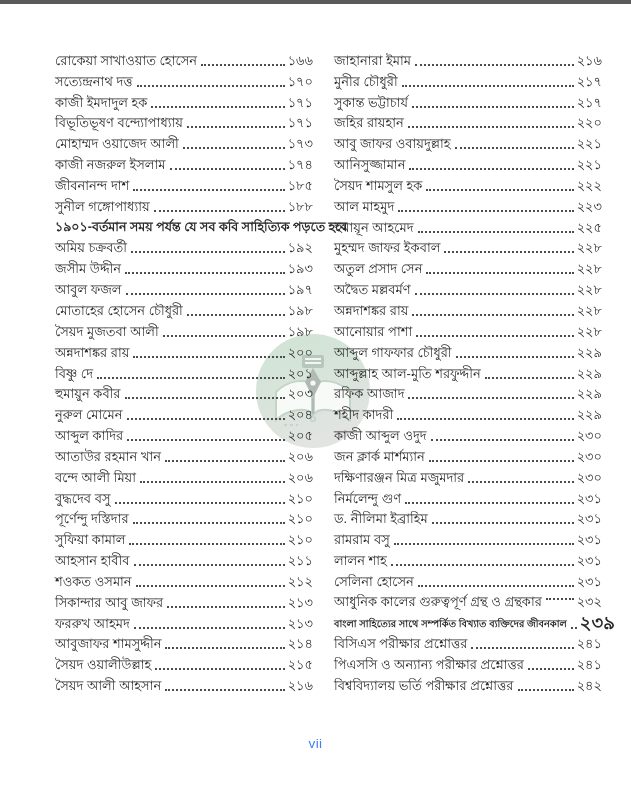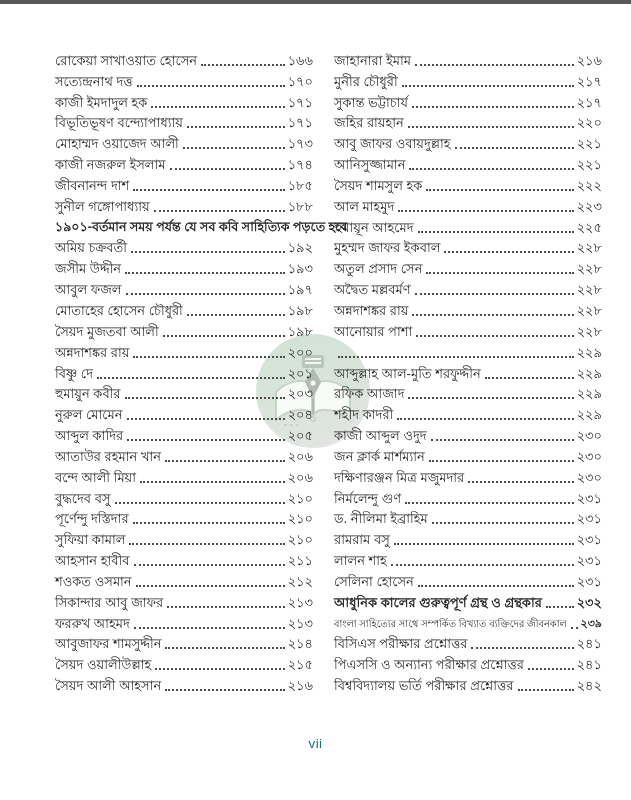--- a/index.html
+++ b/index.html
@@ -11,25 +11,25 @@
   .content{position:absolute;left:55px;top:49px;width:547px;display:flex;gap:21px;}
   .col{display:flex;flex-direction:column;}
   .col-left{width:258px;}
   .col-right{width:268px;}
   .row{display:flex;align-items:flex-end;height:20.85px;font-size:13px;line-height:19px;white-space:nowrap;}
   .row .label{flex:0 0 auto;overflow:visible;}
   .row .dots{flex:1 1 auto;min-width:6px;border-bottom:2px dotted #4c4c4c;margin:0 3px 4px 4px;}
   .row .pagenum{flex:0 0 auto;text-align:right;}
   .row.section{font-weight:bold;font-size:12.6px;letter-spacing:0;}
   .row.section .label{flex:1 1 auto;}
-  .row.bold{font-weight:bold;}
-  .row.small .label{font-size:9.8px;font-weight:normal;}
-  .row.small .pagenum{font-size:11px;font-weight:bold;}
+  .row.bold{font-weight:normal;align-items:center;}
+  .row.small .label{font-size:9.8px;font-weight:bold;}
+  .row.small .pagenum{font-size:18px;font-weight:bold;}
   .watermark{position:absolute;left:254px;top:332px;width:118px;height:118px;opacity:0.48;pointer-events:none;}
-  .footer{position:absolute;left:0;top:736px;width:631px;text-align:center;font-size:13.5px;color:#0f766e;letter-spacing:0.5px;}
+  .footer{position:absolute;left:0;top:736px;width:631px;text-align:center;font-size:13.5px;color:#3b82f6;letter-spacing:0.5px;}
 </style>
 </head>
 <body>
 
 <div class="top-bar"></div>
 
 <div class="watermark">
   <svg width="118" height="118" viewBox="0 0 118 118">
     <defs>
       <linearGradient id="wmGrad" x1="0" y1="0" x2="0.4" y2="1">
@@ -273,20 +273,21 @@
         <span class="label">অন্নদাশঙ্কর রায়</span>
         <span class="dots"></span>
         <span class="pagenum">২২৮</span>
       </div>
       <div class="row">
         <span class="label">আনোয়ার পাশা</span>
         <span class="dots"></span>
         <span class="pagenum">২২৮</span>
       </div>
       <div class="row">
+        <span class="label">আব্দুল গাফফার চৌধুরী</span>
         <span class="dots"></span>
         <span class="pagenum">২২৯</span>
       </div>
       <div class="row">
         <span class="label">আব্দুল্লাহ আল-মুতি শরফুদ্দীন</span>
         <span class="dots"></span>
         <span class="pagenum">২২৯</span>
       </div>
       <div class="row">
         <span class="label">রফিক আজাদ</span>

